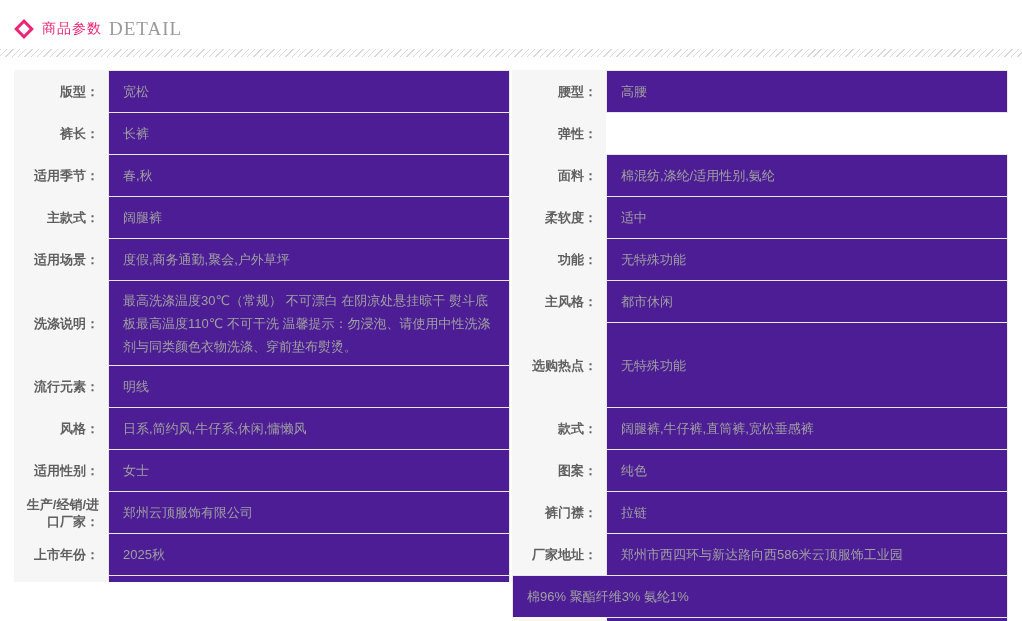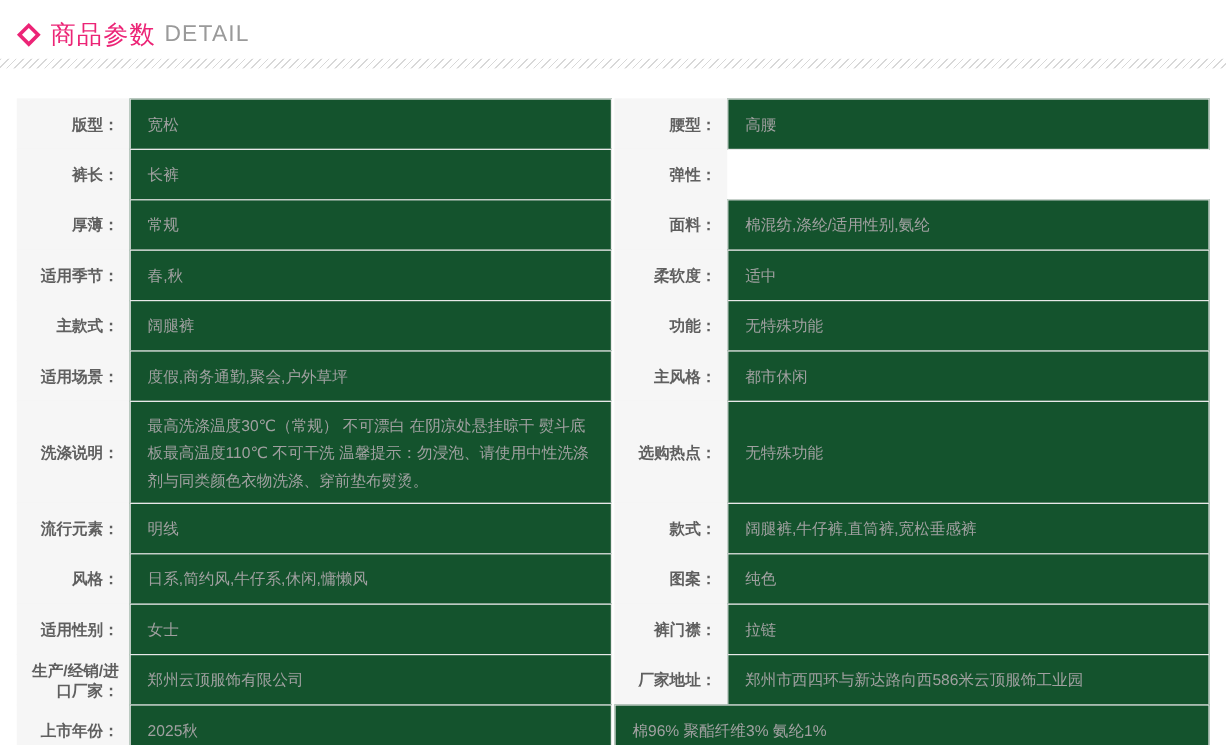--- a/index.html
+++ b/index.html
@@ -7,42 +7,42 @@
     width:1022px; height:621px; overflow:hidden;
     background:#ffffff;
     font-family:"Liberation Sans","DejaVu Sans",sans-serif;
     --accent:#ec2476;
   }
   .header { display:flex; align-items:center; padding:15px 0 0 15px; height:28px; }
   .diamond {
     width:8px; height:8px; border:3px solid var(--accent);
     transform:rotate(45deg); margin:0 11px 0 2px; flex:0 0 auto;
   }
-  .title-cn { color:var(--accent); font-size:21px; letter-spacing:1px; margin-right:7px; }
-  .title-en { color:#9a9a9a; font-size:19px; letter-spacing:1px; }
+  .title-cn { color:var(--accent); font-size:14px; letter-spacing:1px; margin-right:7px; }
+  .title-en { color:#9a9a9a; font-size:19px; letter-spacing:1px;font-family:Liberation Serif, serif; }
   .hatch {
     margin-top:6px; height:8px; width:1022px;
     background:repeating-linear-gradient(135deg,#d8d8d8 0 1px,transparent 1px 4.5px);
   }
   .tables { display:flex; margin:13px 14px 0 14px; }
   .spec-table { width:496px; }
   .spec-table + .spec-table { margin-left:2px; }
   .spec-row { display:flex; min-height:43px; margin-top:-1px; }
-  .spec-table .spec-row:first-child { margin-top:12px; }
+  .spec-table .spec-row:first-child { margin-top:0; }
   .spec-row.tall { min-height:86px; }
   .spec-label {
     width:94px; box-sizing:border-box; flex:0 0 auto;
     background:#f6f6f6; color:#5f5f5f;
     font-size:13px; font-weight:bold; line-height:17px;
     display:flex; align-items:center; justify-content:flex-end;
     text-align:right; padding:0 9px;
   }
   .spec-value {
     flex:1; box-sizing:border-box;
-    background:#14532d; border:1px solid #e8e8e8;
+    background:#4c1d95; border:1px solid #e8e8e8;
     color:#a0a0a0; font-size:13px; line-height:23px;
     display:flex; align-items:center; padding:6px 14px;
   }
   .spec-row.partial { min-height:7px; height:7px; overflow:hidden; }
   .spec-row.partial .spec-value { border-bottom:none; }
 </style>
 </head>
 <body>
 
 <div class="header">
@@ -55,24 +55,20 @@
 <div class="tables">
 
   <div class="spec-table">
     <div class="spec-row">
       <div class="spec-label">版型：</div>
       <div class="spec-value">宽松</div>
     </div>
     <div class="spec-row">
       <div class="spec-label">裤长：</div>
       <div class="spec-value">长裤</div>
-    </div>
-    <div class="spec-row">
-      <div class="spec-label">厚薄：</div>
-      <div class="spec-value">常规</div>
     </div>
     <div class="spec-row">
       <div class="spec-label">适用季节：</div>
       <div class="spec-value">春,秋</div>
     </div>
     <div class="spec-row">
       <div class="spec-label">主款式：</div>
       <div class="spec-value">阔腿裤</div>
     </div>
     <div class="spec-row">

